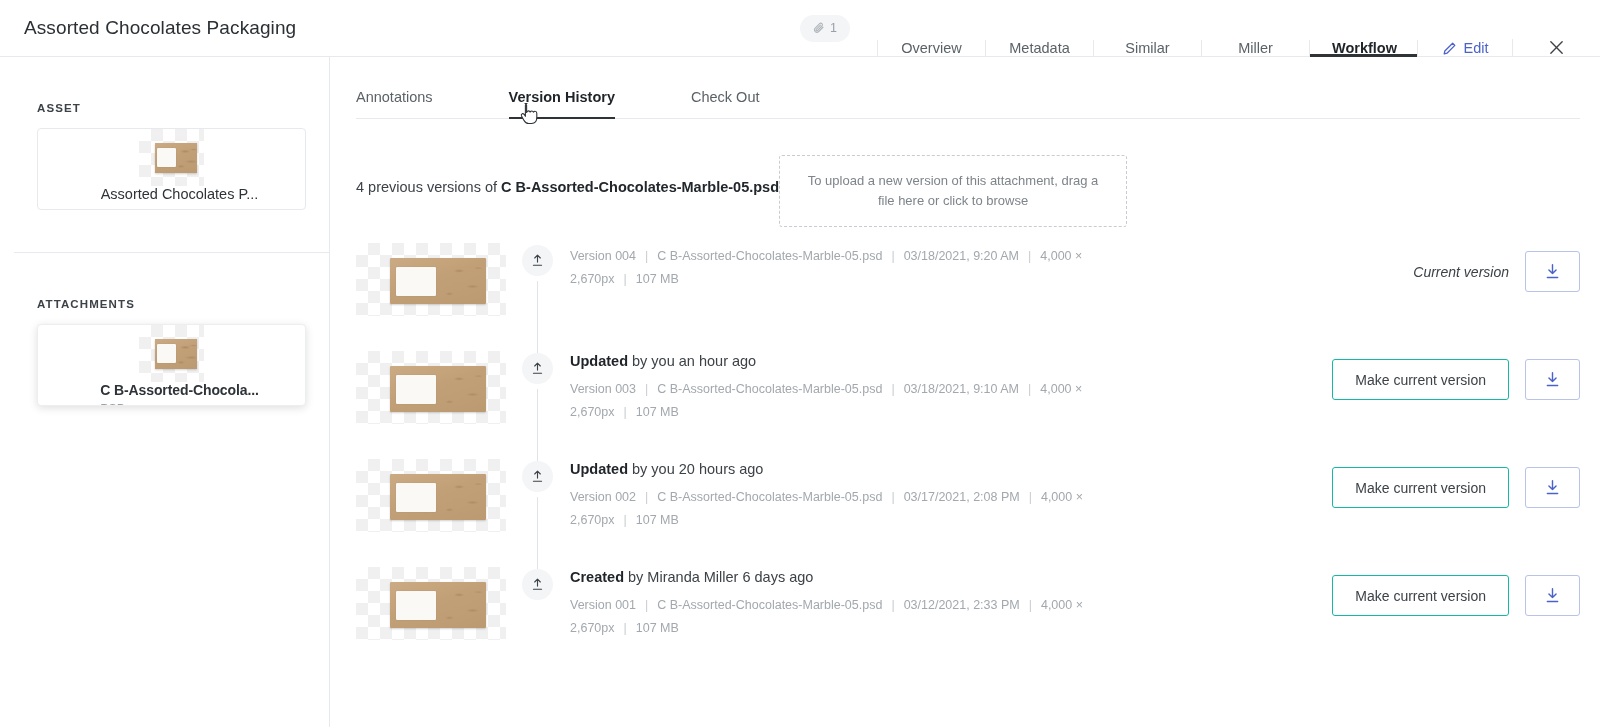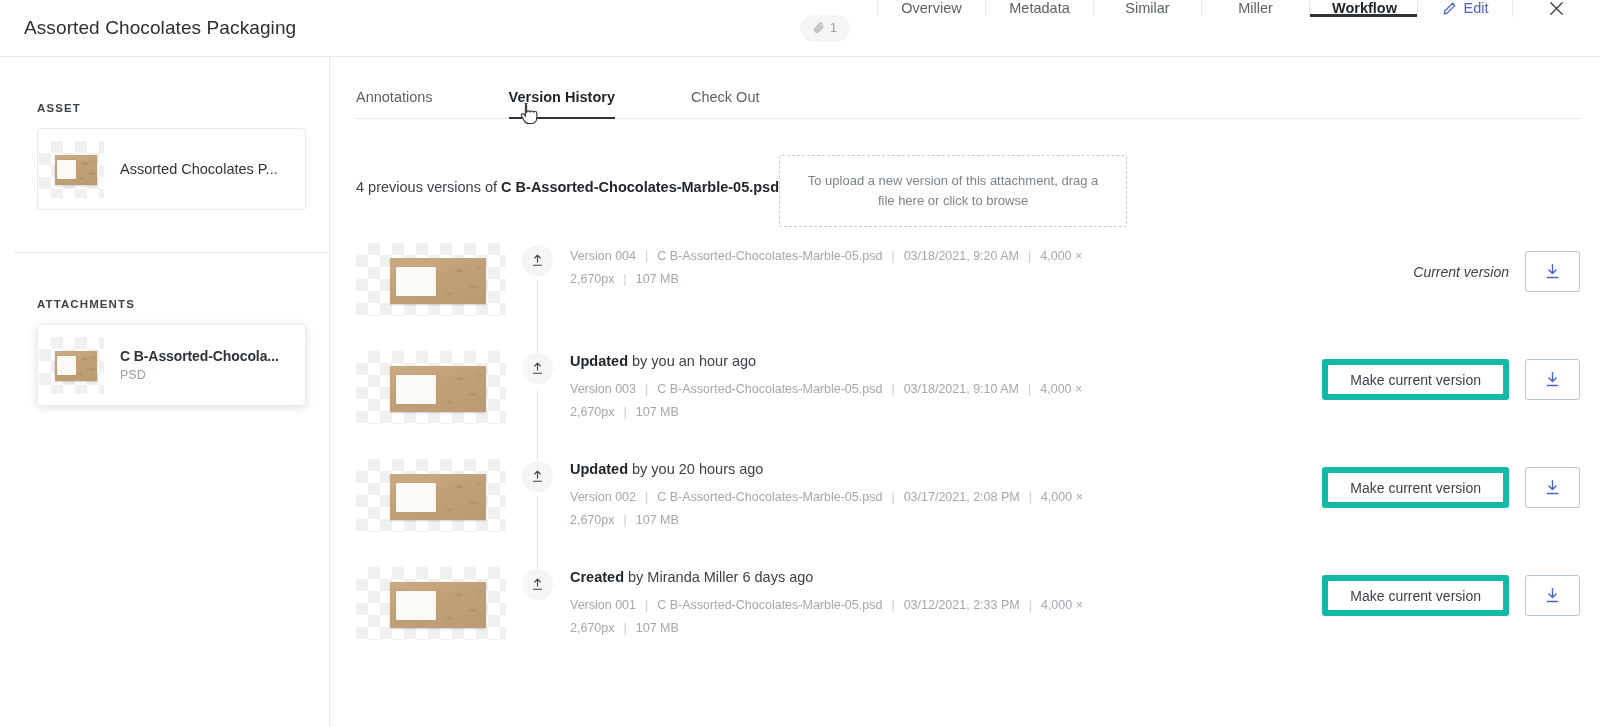--- a/index.html
+++ b/index.html
@@ -36,21 +36,21 @@
     background: #f4f5f7;
     border-radius: 14px;
     height: 27px;
     padding: 0 13px;
     margin-right: 27px;
     color: #9aa0a6;
     font-size: 12.5px;
   }
   .clip-icon { display: inline-block; width: 12px; height: 12px; }
 
-  .tabs { display: flex; align-items: flex-start; }
+  .tabs { display: flex; align-items: flex-end; }
   .tab {
     display: flex; align-items: center; justify-content: center;
     min-width: 108px;
     padding: 0 18px;
     font-size: 14.5px;
     color: #5b6267;
     border-left: 1px solid #e7e9ec;
     position: relative;
     cursor: pointer;
     white-space: nowrap;
@@ -98,23 +98,24 @@
     letter-spacing: 1.1px;
     font-weight: bold;
     color: #3c4247;
     padding: 45px 0 14px 0;
   }
   .asset-card {
     border: 1px solid #e7e9ec;
     border-radius: 4px;
     height: 82px;
     display: flex; align-items: center;
-    padding: 0 1px;
+    padding: 0 23px;
     background: #fff;
     cursor: pointer;
+    flex-direction: column;
   }
   .asset-card.selected {
     border: 1px solid #eceef0;
     box-shadow: 0 2px 9px rgba(0,0,0,.13);
   }
   .asset-card-text {
     margin-left: 16px;
     overflow: hidden;
   }
   .asset-name {
@@ -275,21 +276,21 @@
     padding-top: 10px;
     margin-left: auto;
   }
   .current-version {
     font-style: italic;
     font-size: 14px;
     color: #3c4247;
     white-space: nowrap;
   }
   .btn-make {
-    border: 6px solid #14b8a6;
+    border: 1px solid #14b8a6;
     border-radius: 3px;
     background: #fff;
     height: 41px;
     padding: 0 22px;
     font-size: 14px;
     color: #3c4247;
     font-family: "Liberation Sans", sans-serif;
     cursor: pointer;
     white-space: nowrap;
     margin-left: 36px;

